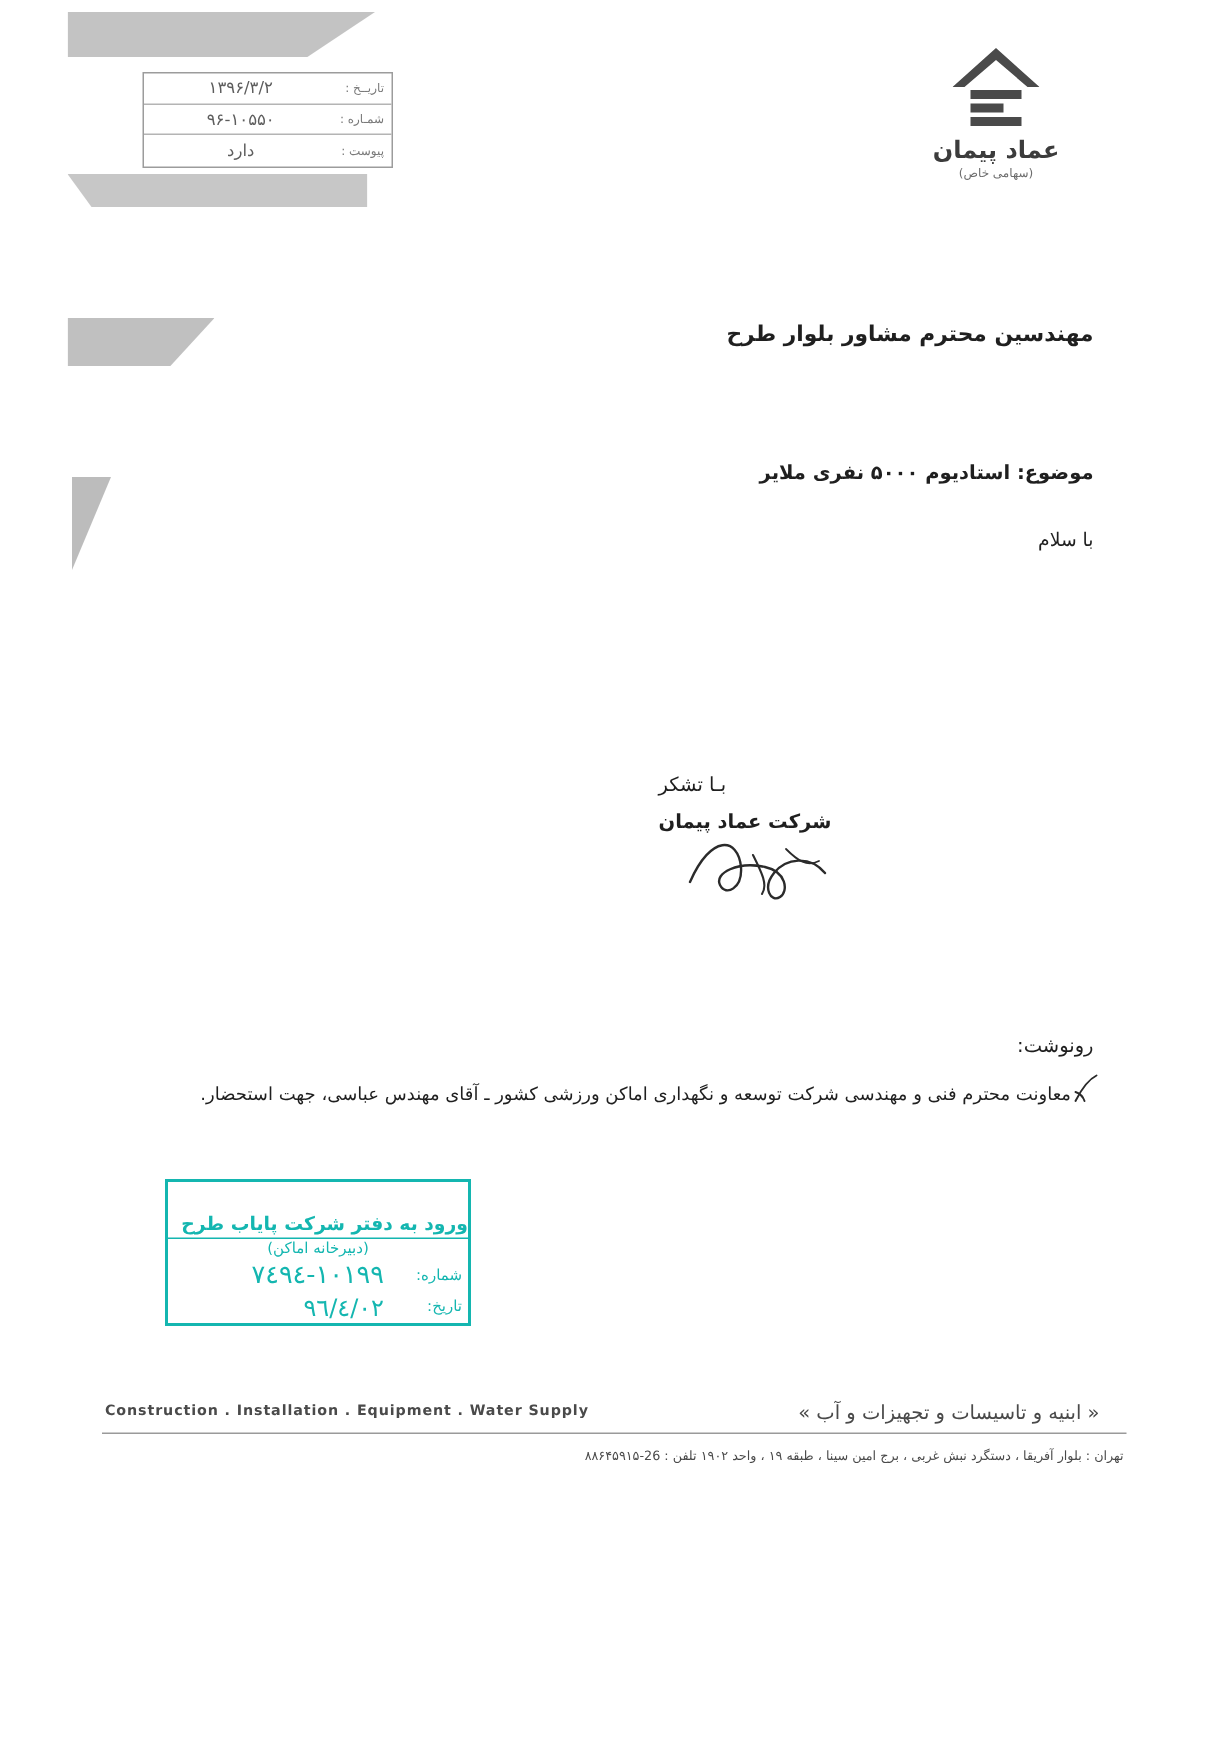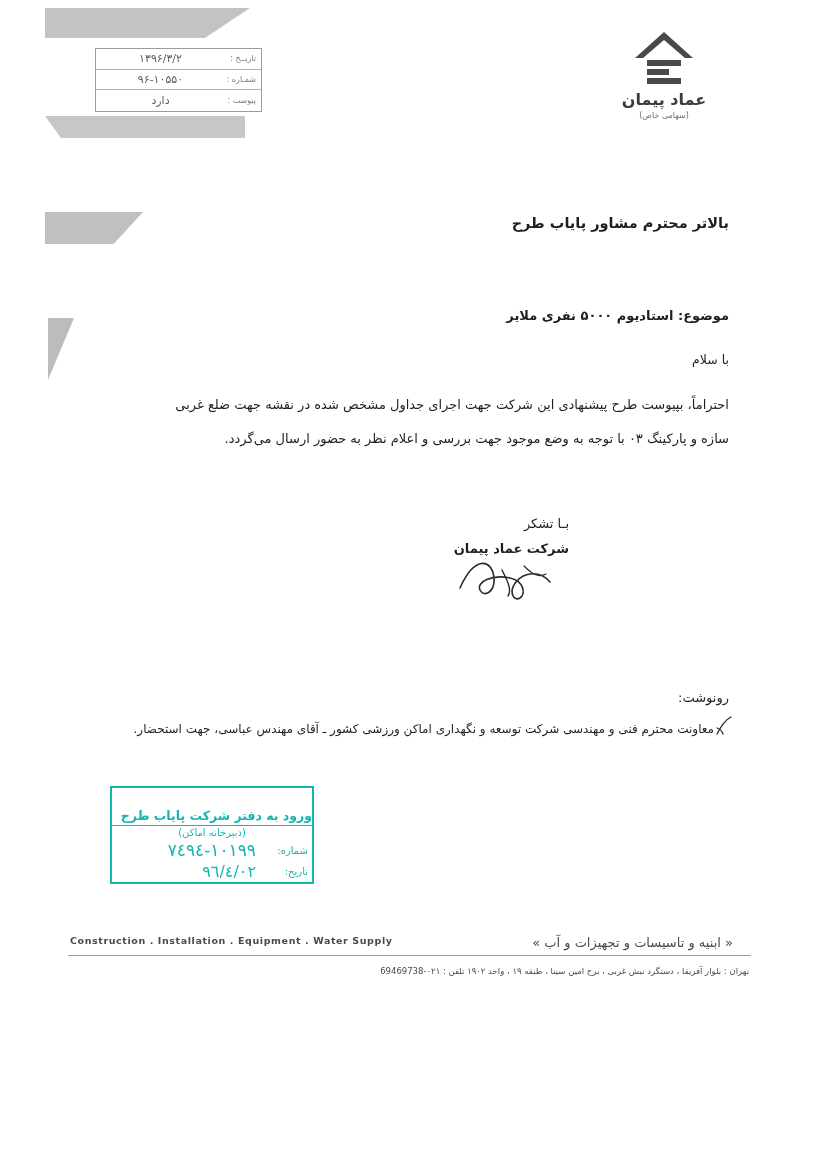--- a/index.html
+++ b/index.html
@@ -140,21 +140,21 @@
     line-height: 2.65;
     color: #1f1f1f;
     text-align: justify;
   }
   .para p { margin: 0; }
 
   .closing {
     position: absolute;
     right: 250px;
     top: 512px;
-    text-align: right;
+    text-align: left;
     font-size: 13px;
     color: #1f1f1f;
     line-height: 1.9;
     width: 130px;
   }
   .closing .l1 { letter-spacing: 2px; }
   .closing .l2 { font-weight: bold; }
 
   
   .signature {
@@ -298,33 +298,29 @@
         <polygon points="29,0 58,26 50,26 29,8 8,26 0,26" fill="#4a4a4a"></polygon>
         <rect x="12" y="28" width="34" height="6" fill="#4a4a4a"></rect>
         <rect x="12" y="37" width="22" height="6" fill="#4a4a4a"></rect>
         <rect x="12" y="46" width="34" height="6" fill="#4a4a4a"></rect>
       </svg>
     </div>
     <div class="logo-title">عماد پیمان</div>
     <div class="logo-sub">(سهامی خاص)</div>
   </div>
 
-  <div class="addressee">بالاتر محترم مشاور پایاب طرح</div>
+  <div class="addressee">مهندسین محترم مشاور بلوار طرح</div>
 
   <div class="subject">
     <span>موضوع:</span>
     <span>استادیوم ۵۰۰۰ نفری ملایر</span>
   </div>
 
   <div class="greeting">با سلام</div>
 
-  <div class="para">
-    <p>احتراماً، بپیوست طرح پیشنهادی این شرکت جهت اجرای جداول مشخص شده در نقشه جهت ضلع غربی</p>
-    <p>سازه و پارکینگ ۰۳ با توجه به وضع موجود جهت بررسی و اعلام نظر به حضور ارسال می‌گردد.</p>
-  </div>
 
   <div class="closing">
     <div class="l1">بـا تشکر</div>
     <div class="l2">شرکت عماد پیمان</div>
   </div>
 
   <div class="signature">
     <svg viewBox="0 0 120 60" width="120" height="60" aria-hidden="true">
       <path d="M6,40 C20,8 38,10 40,30 C41,44 30,50 26,42 C22,34 38,26 56,30 C70,33 72,46 66,50 C60,54 54,44 62,34 C70,24 86,22 96,34" fill="none" stroke="#2b2b2b" stroke-width="1.6" stroke-linecap="round"></path>
       <path d="M48,22 C54,34 58,42 54,48" fill="none" stroke="#2b2b2b" stroke-width="1.4" stroke-linecap="round"></path>
@@ -351,16 +347,16 @@
     <div class="rs-row">
       <span class="rs-key">تاریخ:</span>
       <span class="rs-val date">٩٦/٤/٠٢</span>
     </div>
   </div>
 
   <div class="footer-en">Construction . Installation . Equipment . Water Supply</div>
   <div class="footer-fa-title">« ابنیه و تاسیسات و تجهیزات و آب »</div>
   <div class="footer-rule"></div>
   <div class="footer-addr">
-    <div>تهران : بلوار آفریقا ، دستگرد نبش غربی ، برج امین سینا ، طبقه ۱۹ ، واحد ۱۹۰۲      تلفن : ۰۲۱-69469738</div>
+    <div>تهران : بلوار آفریقا ، دستگرد نبش غربی ، برج امین سینا ، طبقه ۱۹ ، واحد ۱۹۰۲      تلفن : 26-۸۸۶۴۵۹۱۵</div>
   </div>
 
 </div>
 
 </body></html>

